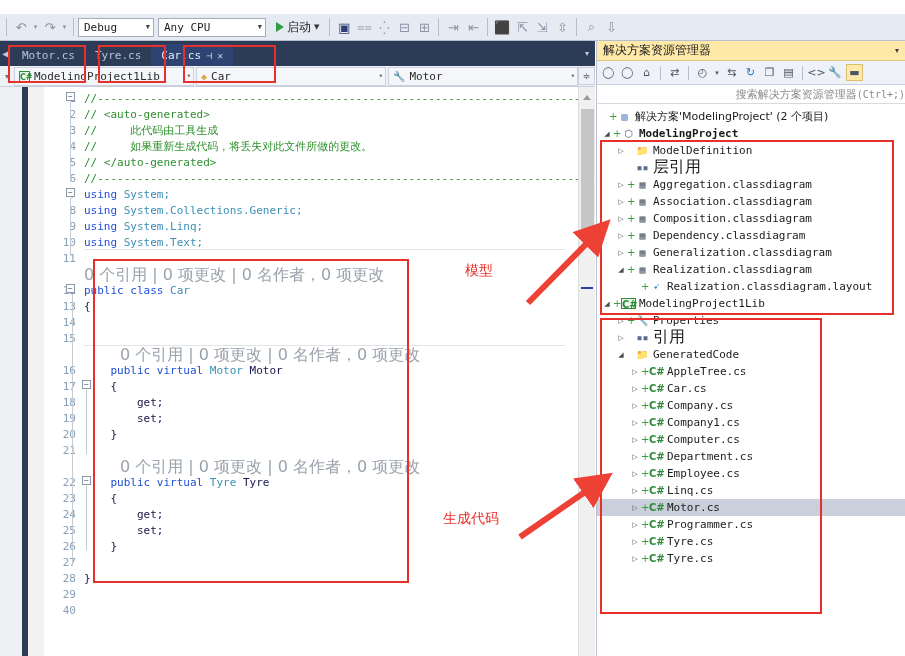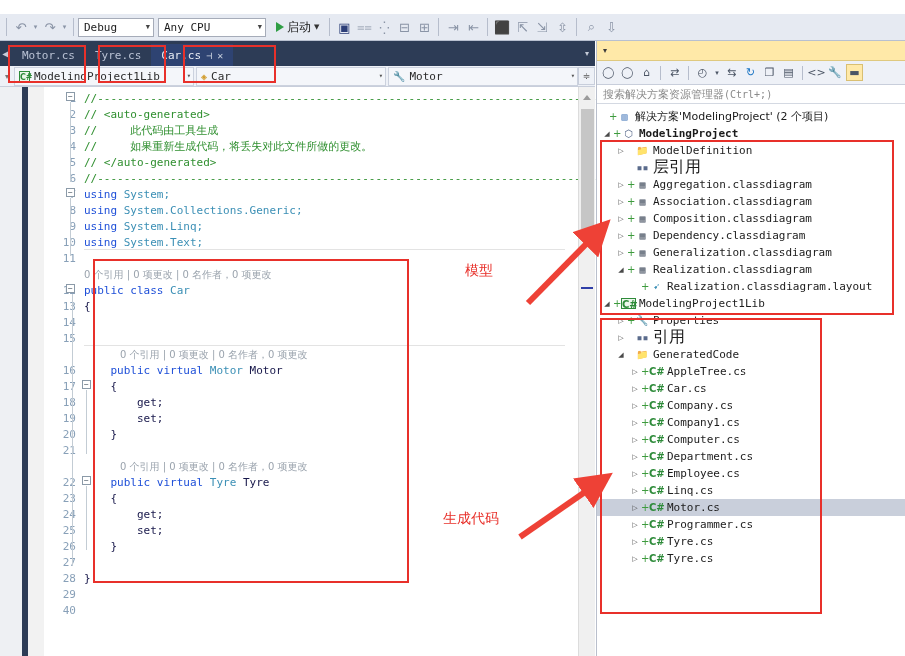--- a/index.html
+++ b/index.html
@@ -143,21 +143,21 @@
     font-family:"DejaVu Sans Mono", monospace; font-size:11px;
     line-height:16px; white-space:pre; color:#1b1b1b;
   }
   .codearea .ln { height:16px; }
   .c-cmt { color:#2f8f2f; }
   .c-kw  { color:#1e4fd8; }
   .c-typ { color:#3b8fb5; }
   .c-id  { color:#17174a; }
   .c-pl  { color:#17174a; }
   .codelens {
-    height:16px; color:#9aa3ad; font-size:10px;
+    height:16px; color:#9aa3ad; font-size:16px;
     font-family:"DejaVu Sans", sans-serif;
   }
   .fold {
     position:absolute; left:66px; width:9px; height:9px;
     border:1px solid #8b9aa8; background:#fff; color:#55626e;
     font-size:8px; line-height:7px; text-align:center;
     font-family:"DejaVu Sans Mono", monospace;
   }
   .vline { position:absolute; width:1px; background:#c3ccd4; left:70px; }
   .hrule-thin { position:absolute; left:84px; right:30px; height:1px;
@@ -198,21 +198,21 @@
   .se-tools .ti {
     width:17px;height:17px; display:inline-flex; align-items:center;
     justify-content:center; font-size:11px; color:#4b5565;
     font-family:"DejaVu Sans", sans-serif;
   }
   .se-tools .vsep { width:1px;height:14px;background:#b6bdcc;margin:0 3px; }
   .se-tools .ti.hl { background:#ffe9a8; border:1px solid #d9bf72; }
   .se-search {
     height:19px; background:#ffffff; border-bottom:1px solid #d4d9e2;
     display:flex; align-items:center; padding-left:6px;
-    font-size:11px; color:#8a8a8a; font-family:"DejaVu Sans", sans-serif;
+    font-size:11px; color:#8a8a8a; font-family:"DejaVu Sans", sans-serif;justify-content:flex-end;
   }
   .se-search .ph2 { font-family:"DejaVu Sans Mono", monospace; font-size:10px; }
   .se-tree {
     position:absolute; left:0; top:64px; right:0; bottom:0;
     overflow:hidden; padding-top:3px;
     font-family:"DejaVu Sans Mono", monospace; font-size:11px; color:#1b1b1b;
   }
   .trow { height:17px; display:flex; align-items:center; white-space:nowrap; }
   .trow.sel { background:#c9cfdb; }
   .trow .exp {
@@ -390,20 +390,21 @@
     <div class="edscroll-v">
       <div class="splitbtn">≑</div>
       <div class="uparr"></div>
       <div class="thumb"></div>
       <div class="mark" style="top:200px;"></div>
     </div>
   </div>
 
   <div class="solexp">
     <div class="se-title">
+      <span class="ttl">解决方案资源管理器</span>
       <span class="dn">▾</span>
     </div>
 
     <div class="se-tools">
       <span class="ti">◯</span>
       <span class="ti">◯</span>
       <span class="ti">⌂</span>
       <span class="vsep"></span>
       <span class="ti">⇄</span>
       <span class="vsep"></span>

